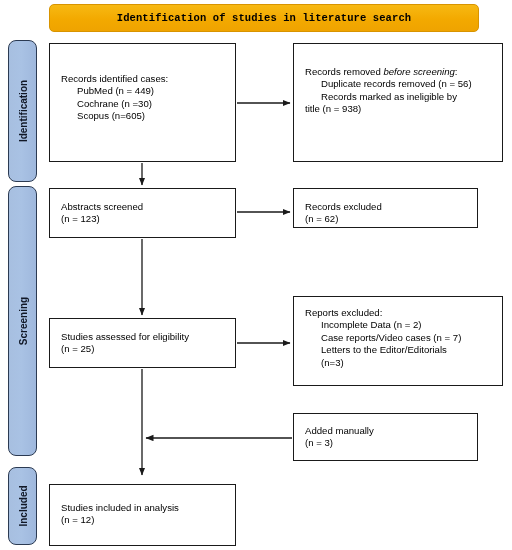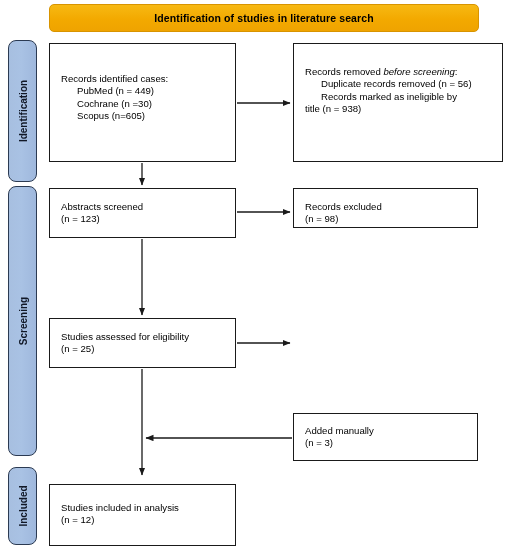--- a/index.html
+++ b/index.html
@@ -31,20 +31,21 @@
     top: 4px;
     width: 430px;
     height: 28px;
     background: linear-gradient(180deg, #f7b913 0%, #f3a900 55%, #efa300 100%);
     border: 1px solid #d89400;
     border-radius: 5px;
     display: flex;
     align-items: center;
     justify-content: center;
     box-sizing: border-box;
+    font-family: Liberation Mono, monospace;
   }
   .banner-label {
     font-size: 10.5px;
     font-weight: bold;
     color: #000000;
     letter-spacing: 0.1px;
     white-space: nowrap;
   }
 
   
@@ -189,21 +190,24 @@
 
   <div class="box" id="box-included">
     <div class="box-text"><span>Studies included in analysis</span><br><span>(n = 12)</span></div>
   </div>
 
   <div class="box" id="box-removed">
     <div class="box-text"><span>Records removed </span><span class="it">before screening</span><span>:</span><span class="ind">Duplicate records removed (n = 56)</span><span class="ind">Records marked as ineligible by</span><span>title (n = 938)</span></div>
   </div>
 
   <div class="box" id="box-excluded">
-    <div class="box-text"><span>Records excluded</span><br><span>(n = 98)</span></div>
-  </div>
-
+    <div class="box-text"><span>Records excluded</span><br><span>(n = 62)</span></div>
+  </div>
+
+  <div class="box" id="box-reports-excluded">
+    <div class="box-text"><span>Reports excluded:</span><span class="ind">Incomplete Data (n = 2)</span><span class="ind">Case reports/Video cases (n = 7)</span><span class="ind">Letters to the Editor/Editorials</span><span class="ind">(n=3)</span></div>
+  </div>
 
   <div class="box" id="box-added-manually">
     <div class="box-text"><span>Added manually</span><br><span>(n = 3)</span></div>
   </div>
 
 </div>
 
 </body></html>

